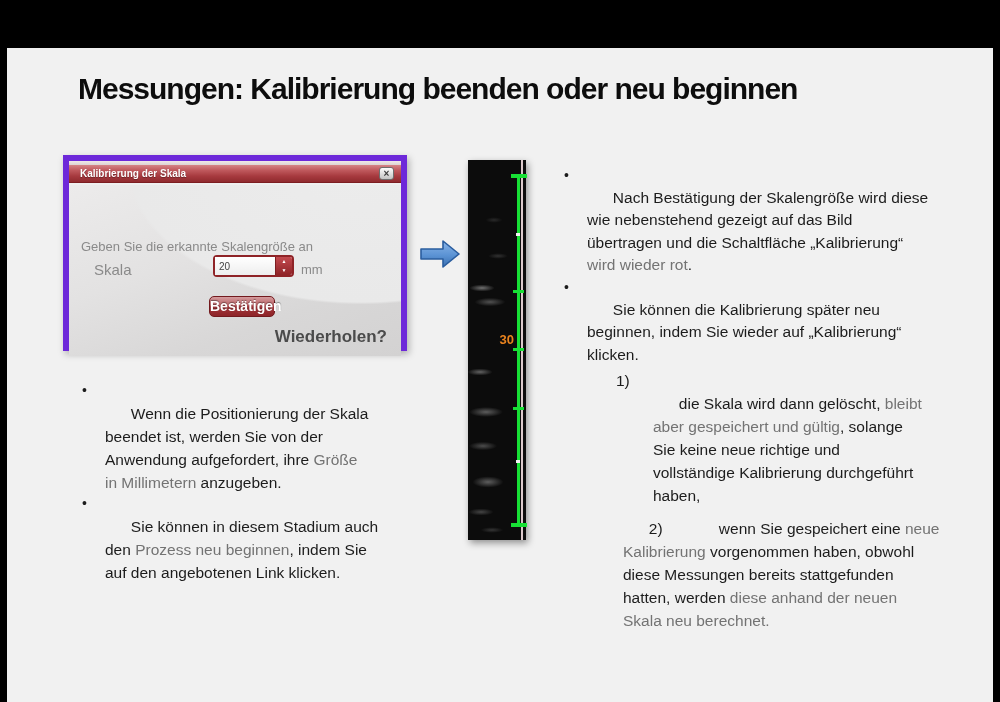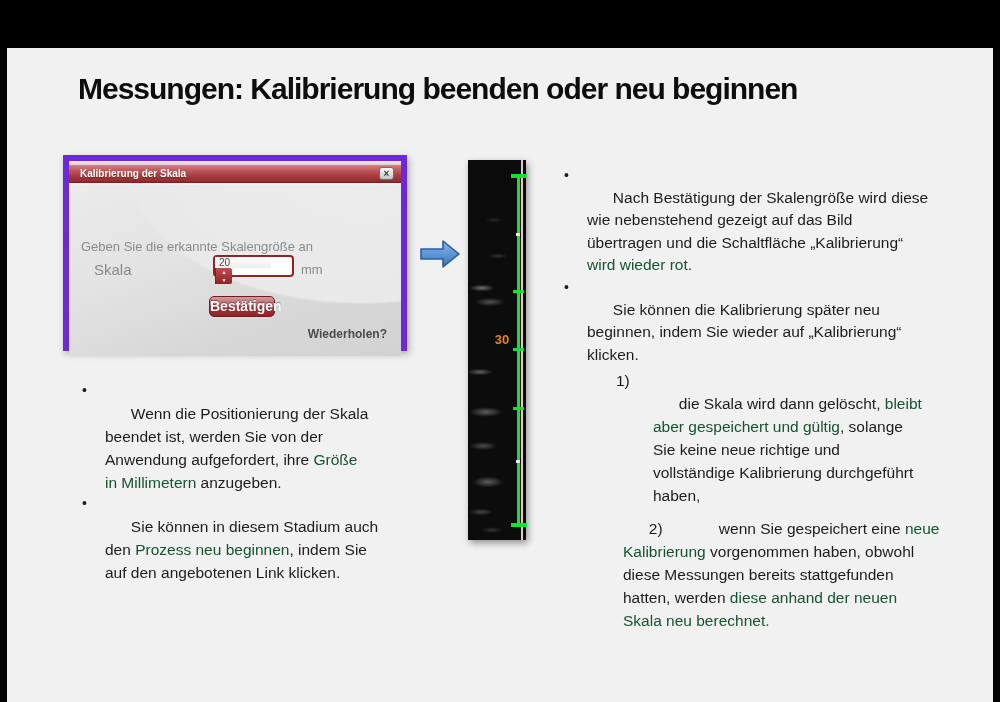--- a/index.html
+++ b/index.html
@@ -25,32 +25,32 @@
        background:linear-gradient(180deg,#fdfdfd,#c3c3c3);border:1px solid #6e6e6e;
        font-size:10px;font-weight:bold;color:#3a3a3a;line-height:11px;text-align:center;cursor:pointer;}
   .dlg-underline{height:2px;background:#efefef;}
   .dlg-body{position:relative;height:171px;
        background:
          radial-gradient(420px 250px at 88% -12%, #ececec 0%, #e9e9e9 55%, rgba(0,0,0,0) 56%),
          linear-gradient(160deg,#ecebeb 0%,#e3e2e2 40%,#d8d7d7 72%,#d3d2d2 100%);}
   .dlg-prompt{position:absolute;left:12px;top:54px;font-size:13px;color:#8a8a8a;white-space:pre;}
   .dlg-label{position:absolute;left:25px;top:76px;font-size:15px;color:#8a8a8a;white-space:pre;}
   .scale-field{position:absolute;left:144px;top:70px;width:81px;height:22px;
-       border:2px solid #8f2327;border-radius:4px;background:#fff;display:flex;flex-direction:column;}
+       border:2px solid #8f2327;border-radius:4px;background:#fff;display:flex;}
   .scale-input{flex:1;width:56px;border:0;outline:none;background:linear-gradient(180deg,#fff,#eee);
        font-family:"Liberation Sans",sans-serif;font-size:10px;color:#444;padding:0 0 0 4px;}
   .spinner{width:17px;background:linear-gradient(180deg,#c34a4f,#8f2327);border-left:1px solid #7c1d21;
        border-radius:0 2px 2px 0;display:flex;flex-direction:column;}
   .spin-btn{flex:1;font-size:5px;line-height:8px;color:#fff;text-align:center;cursor:pointer;}
   .dlg-unit{position:absolute;left:232px;top:77px;font-size:13px;color:#8a8a8a;white-space:pre;text-align:center;}
   .confirm-btn{position:absolute;left:140px;top:111px;width:66px;height:21px;border-radius:5px;
        background:linear-gradient(180deg,#d49c9e 0%,#bc6468 42%,#a03439 52%,#8e2428 100%);
        border:1px solid #731a1e;color:#fff;font-size:14px;font-weight:bold;text-align:center;
        line-height:19px;text-shadow:0 -1px 1px rgba(0,0,0,.4);cursor:pointer;white-space:pre;}
-  .repeat-link{position:absolute;right:14px;top:142px;font-size:12px;font-weight:bold;color:#4b4b4b;
+  .repeat-link{position:absolute;right:14px;top:142px;font-size:17px;font-weight:bold;color:#4b4b4b;
        cursor:pointer;white-space:pre;}
 
   
   .flow-arrow{position:absolute;left:412px;top:189px;width:42px;height:34px;}
 
   
   .us{position:absolute;left:461px;top:112px;width:58px;height:380px;background:#0c0c0c;
       box-shadow:2px 3px 7px rgba(0,0,0,.4);
       background-image:
         radial-gradient(18px 5px at 14px 128px, rgba(195,195,195,.55), transparent 70%),
@@ -62,34 +62,34 @@
         radial-gradient(20px 6px at 15px 286px, rgba(155,155,155,.45), transparent 70%),
         radial-gradient(22px 8px at 20px 322px, rgba(175,175,175,.50), transparent 70%),
         radial-gradient(18px 5px at 13px 352px, rgba(155,155,155,.40), transparent 70%),
         radial-gradient(16px 4px at 24px 370px, rgba(130,130,130,.35), transparent 70%);}
   .us-ref-line{position:absolute;left:53px;top:0;width:2px;height:100%;background:#ddc9cc;}
   .us-line{position:absolute;left:49px;top:15px;width:3px;height:352px;background:#17e035;}
   .us-cap{position:absolute;left:43px;width:16px;height:4px;background:#17e035;}
   .us-cap.top{top:14px;} .us-cap.bottom{top:363px;}
   .us-tick{position:absolute;left:45px;width:11px;height:3px;background:#17e035;}
   .us-dot{position:absolute;left:48px;width:4px;height:3px;background:#f2f2f2;}
-  .us-label{position:absolute;left:22px;top:172px;width:24px;text-align:center;
+  .us-label{position:absolute;left:22px;top:172px;width:24px;text-align:right;
        font-size:13px;font-weight:bold;color:#e8821e;white-space:pre;}
 
   
   .para{position:absolute;white-space:pre;font-size:15.5px;color:#1c1c1c;}
   .rb{left:580px;line-height:22.5px;}
   .lb{left:98px;line-height:23px;}
   .bullet-dot{position:absolute;left:-23px;top:0;font-size:14px;color:#1c1c1c;}
   .num{line-height:23px;}
   .n1{left:646px;top:321px;}
   .n2{left:616px;top:446px;}
   .marker-hang{position:absolute;left:-37px;top:0;}
   .marker-tab{display:inline-block;width:70px;}
-  .t-red{color:#14532d;}
+  .t-red{color:#737373;}
 </style>
 </head>
 <body>
 
 <div class="frame">
   <div class="slide">
 
     <div class="title">Messungen: Kalibrierung beenden oder neu beginnen</div>
 
     <div class="dlg">

